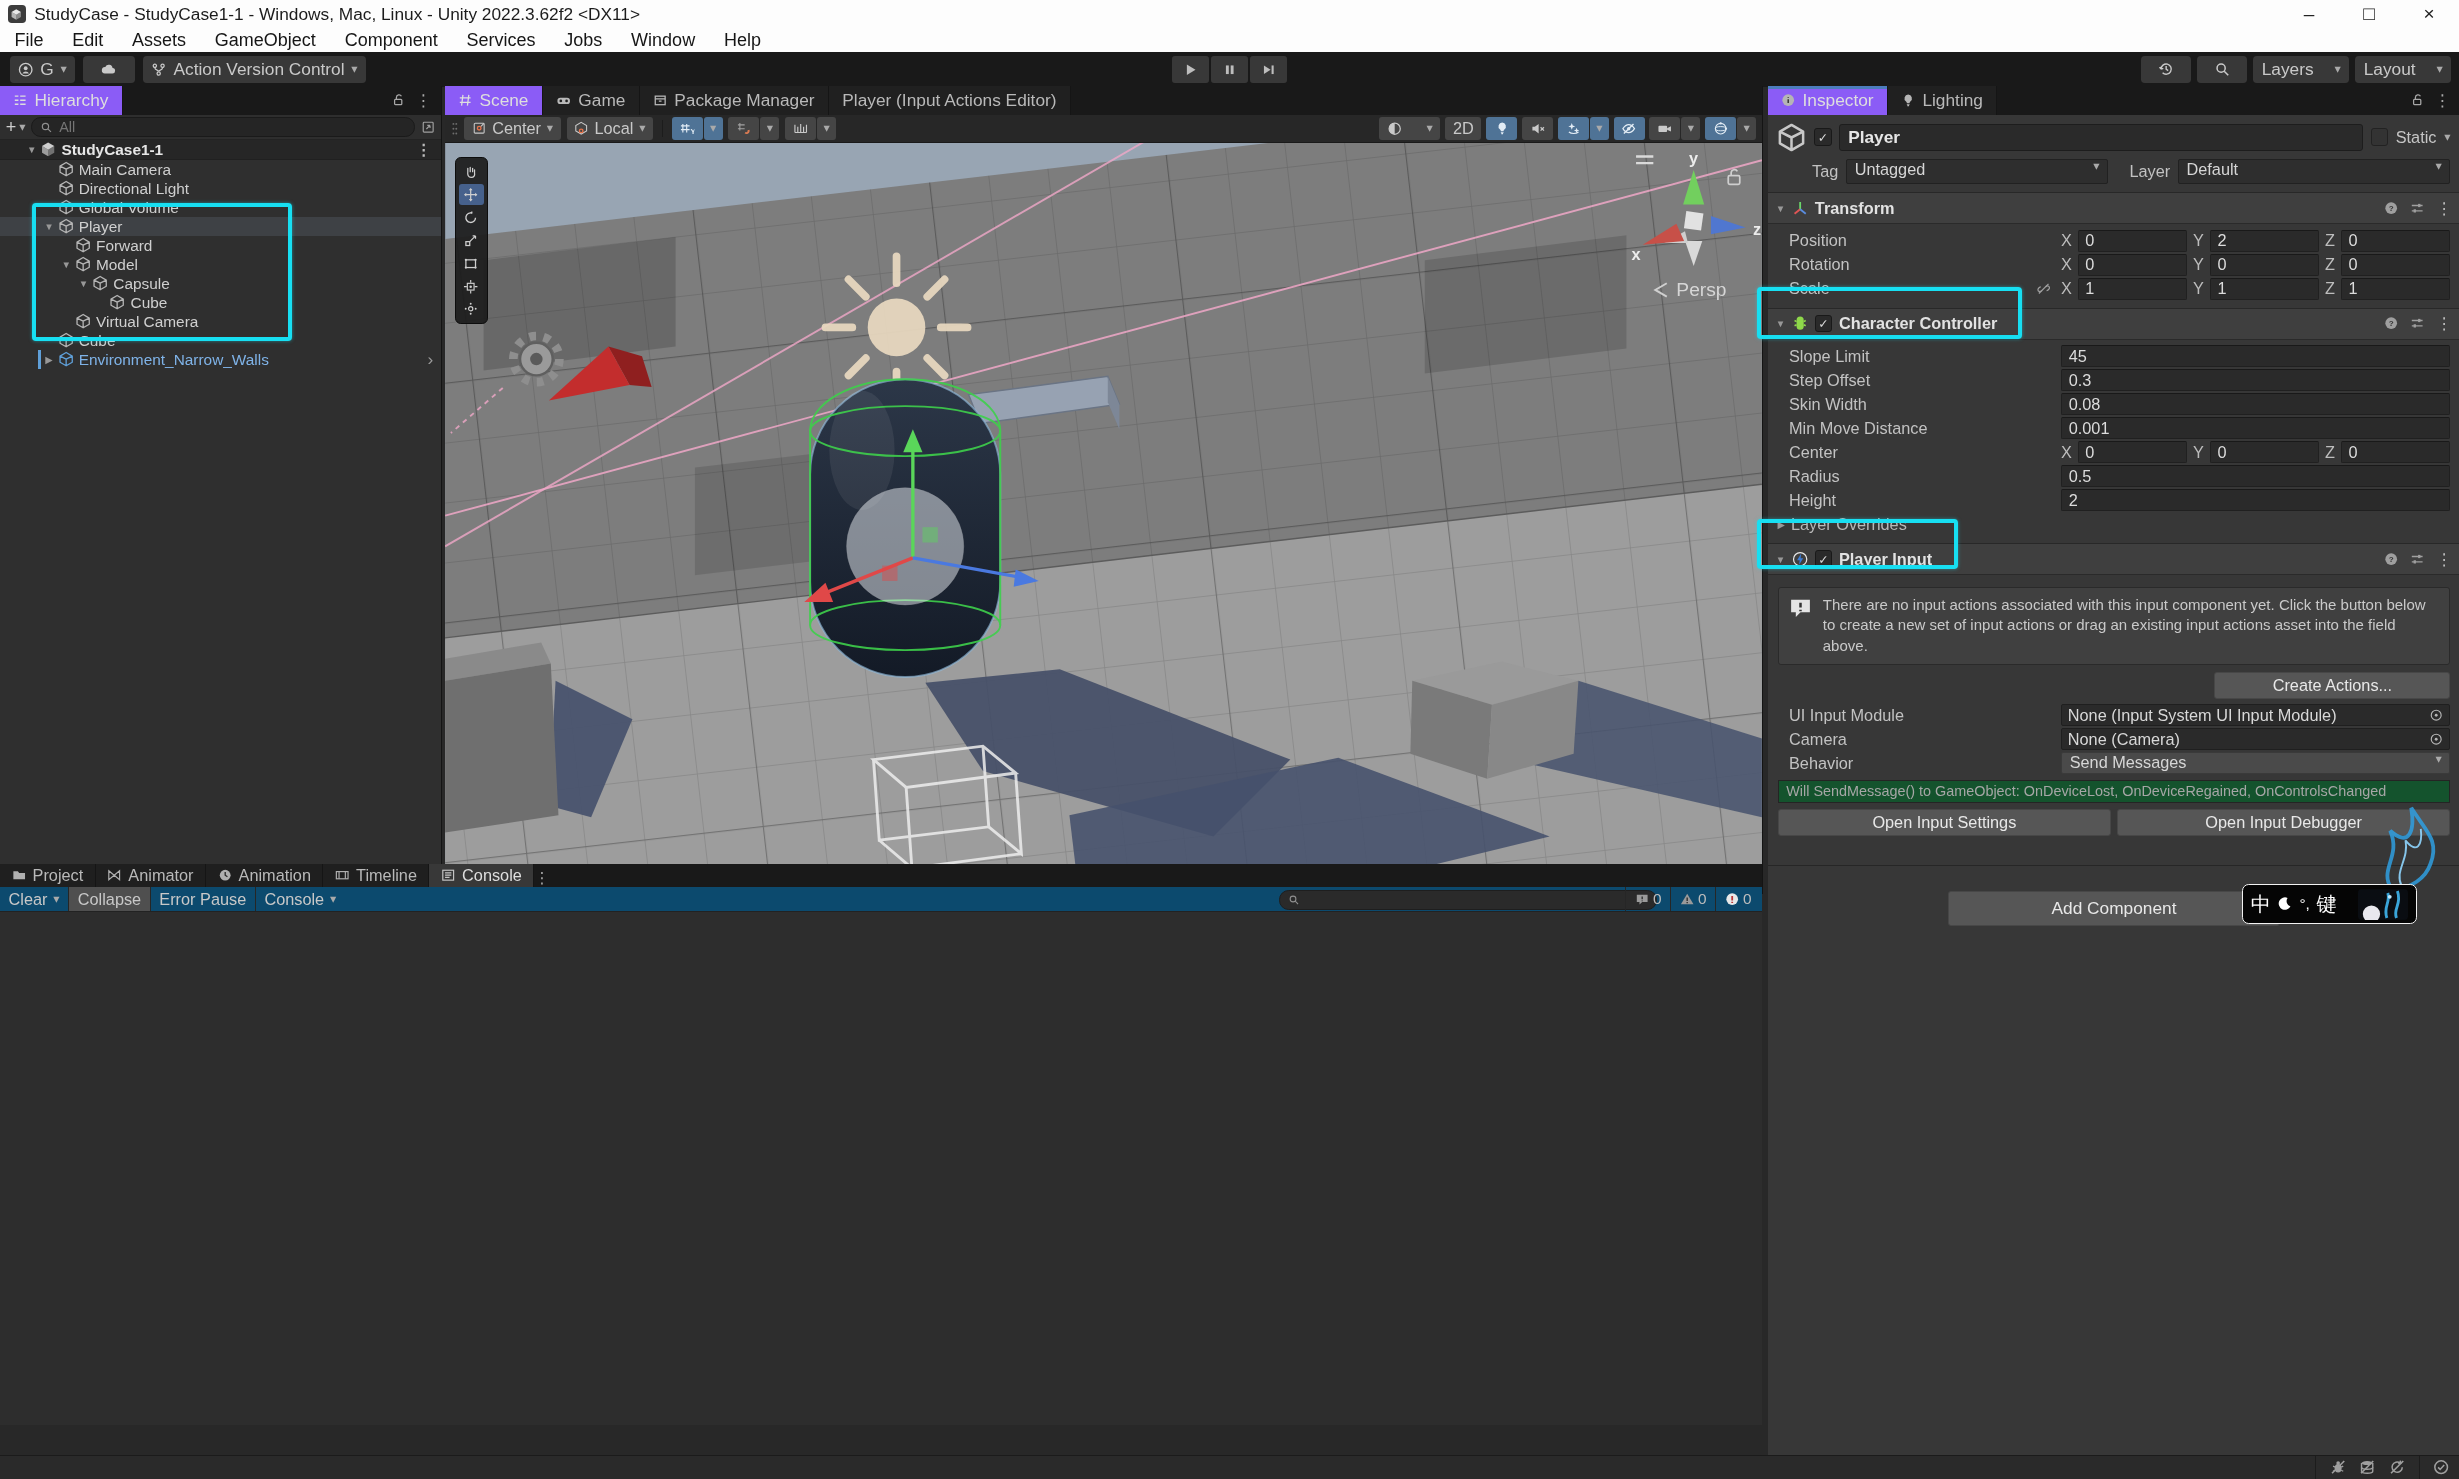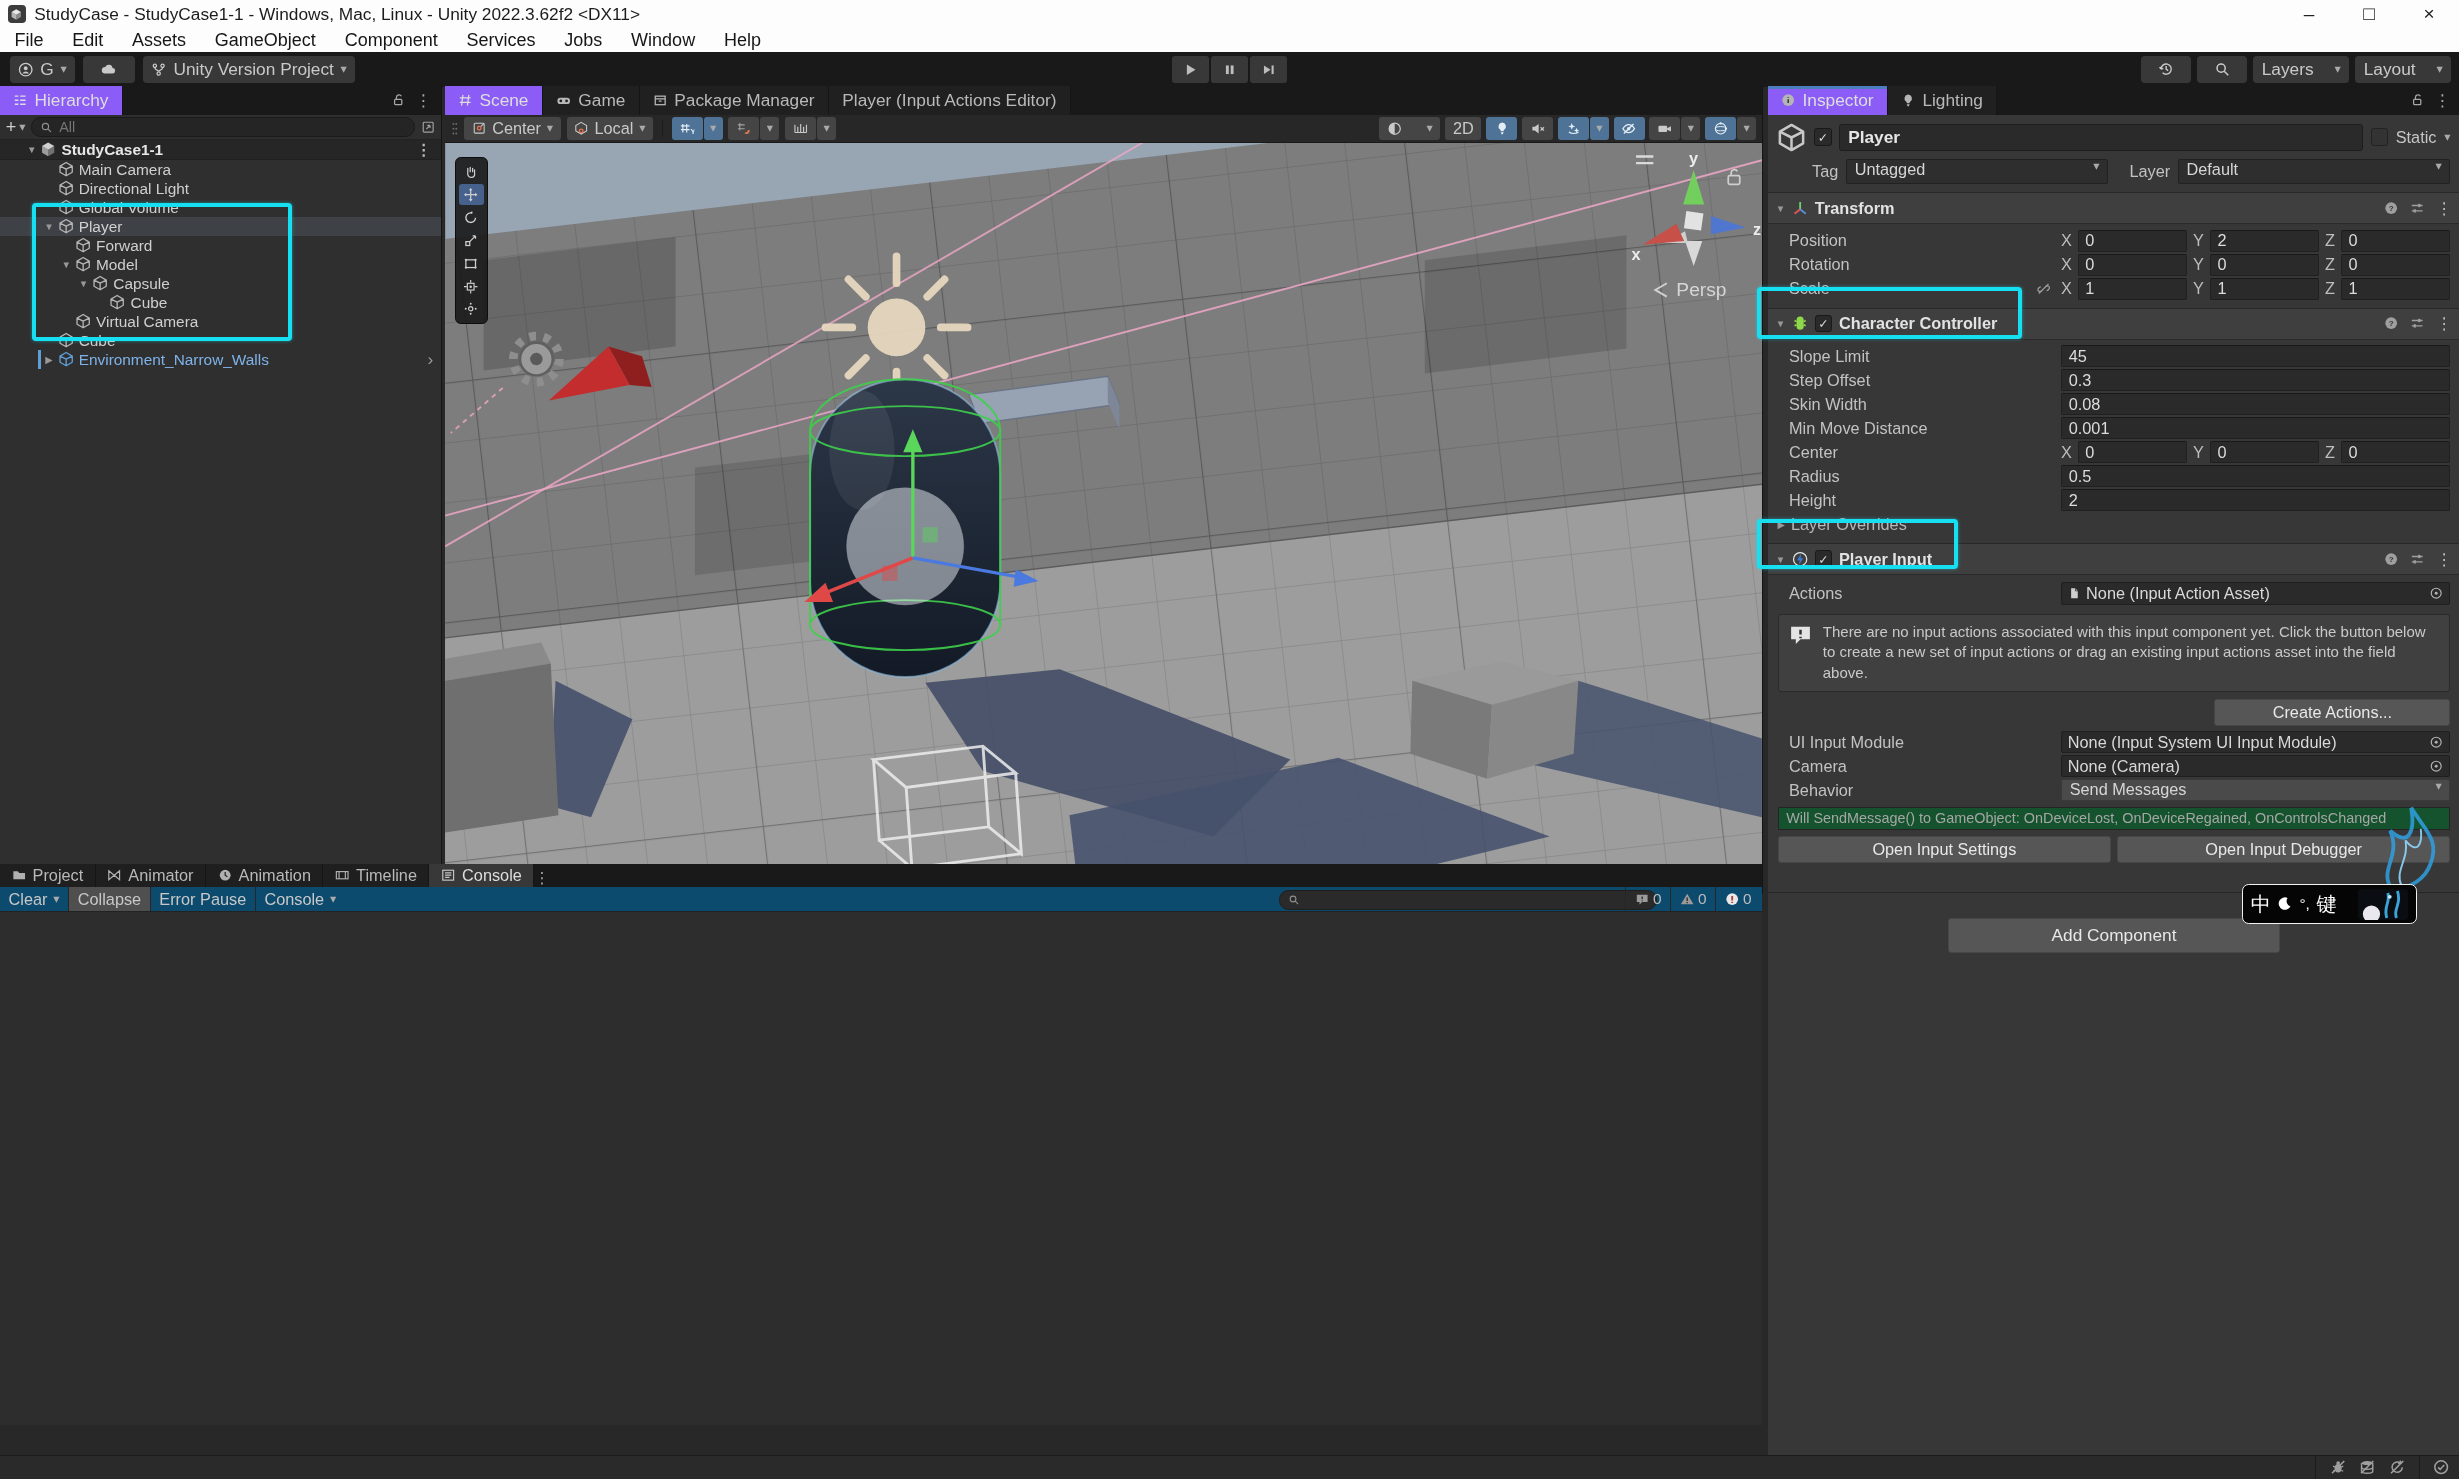--- a/index.html
+++ b/index.html
@@ -424,21 +424,21 @@
     </div>
     <div class="tbtn" style="width:35px;justify-content:center">
       <svg class="ic" width="17.3" height="17.3" viewBox="0 0 18 18">
           <use href="#i-cloud"></use>
         </svg>
     </div>
     <div class="tbtn">
       <svg class="ic" width="15.4" height="15.4" viewBox="0 0 16 16">
           <use href="#i-branch"></use>
         </svg>
-      <span>Unity Version Project</span>
+      <span>Action Version Control</span>
       <span class="caret">▾</span>
     </div>
   </div>
   <div id="playgroup">
     <div class="tbtn">
       <svg class="ic" width="13.4" height="13.4" viewBox="0 0 14 14">
           <path d="M3 1.5 12 7 3 12.5Z" fill="#bdbdbd"></path>
         </svg>
     </div>
     <div class="tbtn">
@@ -1099,32 +1099,20 @@
         <svg class="ic" width="14.4" height="14.4" style="color:#9f9f9f" viewBox="0 0 15 15">
             <use href="#i-help"></use>
           </svg>
         <svg class="ic" width="14.4" height="14.4" style="color:#9f9f9f" viewBox="0 0 15 15">
             <use href="#i-preset"></use>
           </svg>
         <span>⋮</span>
       </span>
     </div>
     <div class="crows">
-      <div class="irow" style="height:27px">
-        <span class="ilabel">Actions</span>
-        <span class="objfield">
-          <svg class="ic" width="12.5" height="12.5" style="color:#cfcfcf" viewBox="0 0 13 13">
-              <use href="#i-doc"></use>
-            </svg>
-          <span>None (Input Action Asset)</span>
-          <svg class="ic pick" width="14.4" height="14.4" style="color:#b5b5b5" viewBox="0 0 15 15">
-              <use href="#i-target"></use>
-            </svg>
-        </span>
-      </div>
       <div class="warnbox">
         <svg class="ic" width="25" height="25" style="color:#e4e4e4;flex:0 0 25px" viewBox="0 0 26 26">
             <use href="#i-wbubble"></use>
           </svg>
         <span>There are no input actions associated with this input component yet. Click the button below to create a new set of input actions or drag an existing input actions asset into the field above.</span>
       </div>
       <div class="btnrow" style="justify-content:flex-end">
         <div class="ubtn" style="width:178px">
             <span>Create Actions...</span>
           </div>

